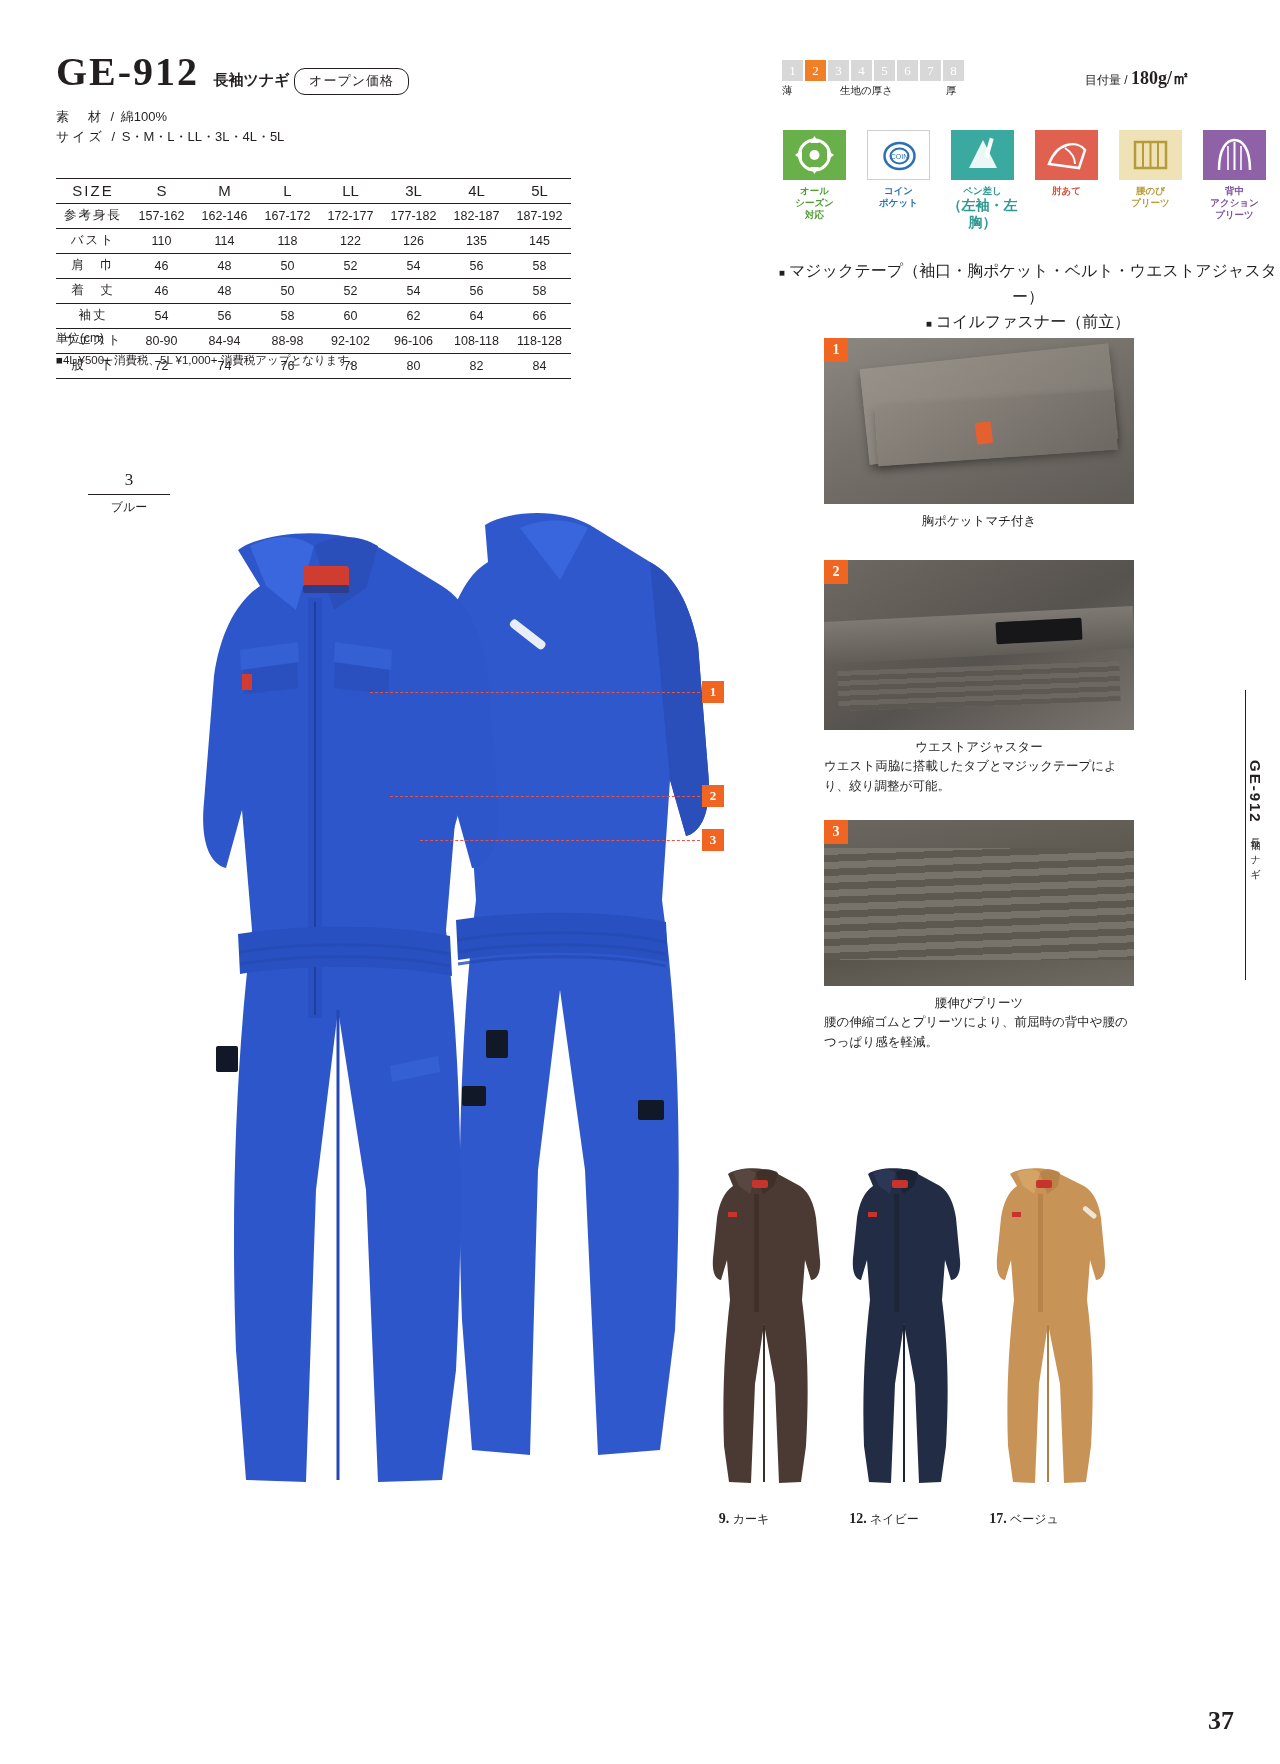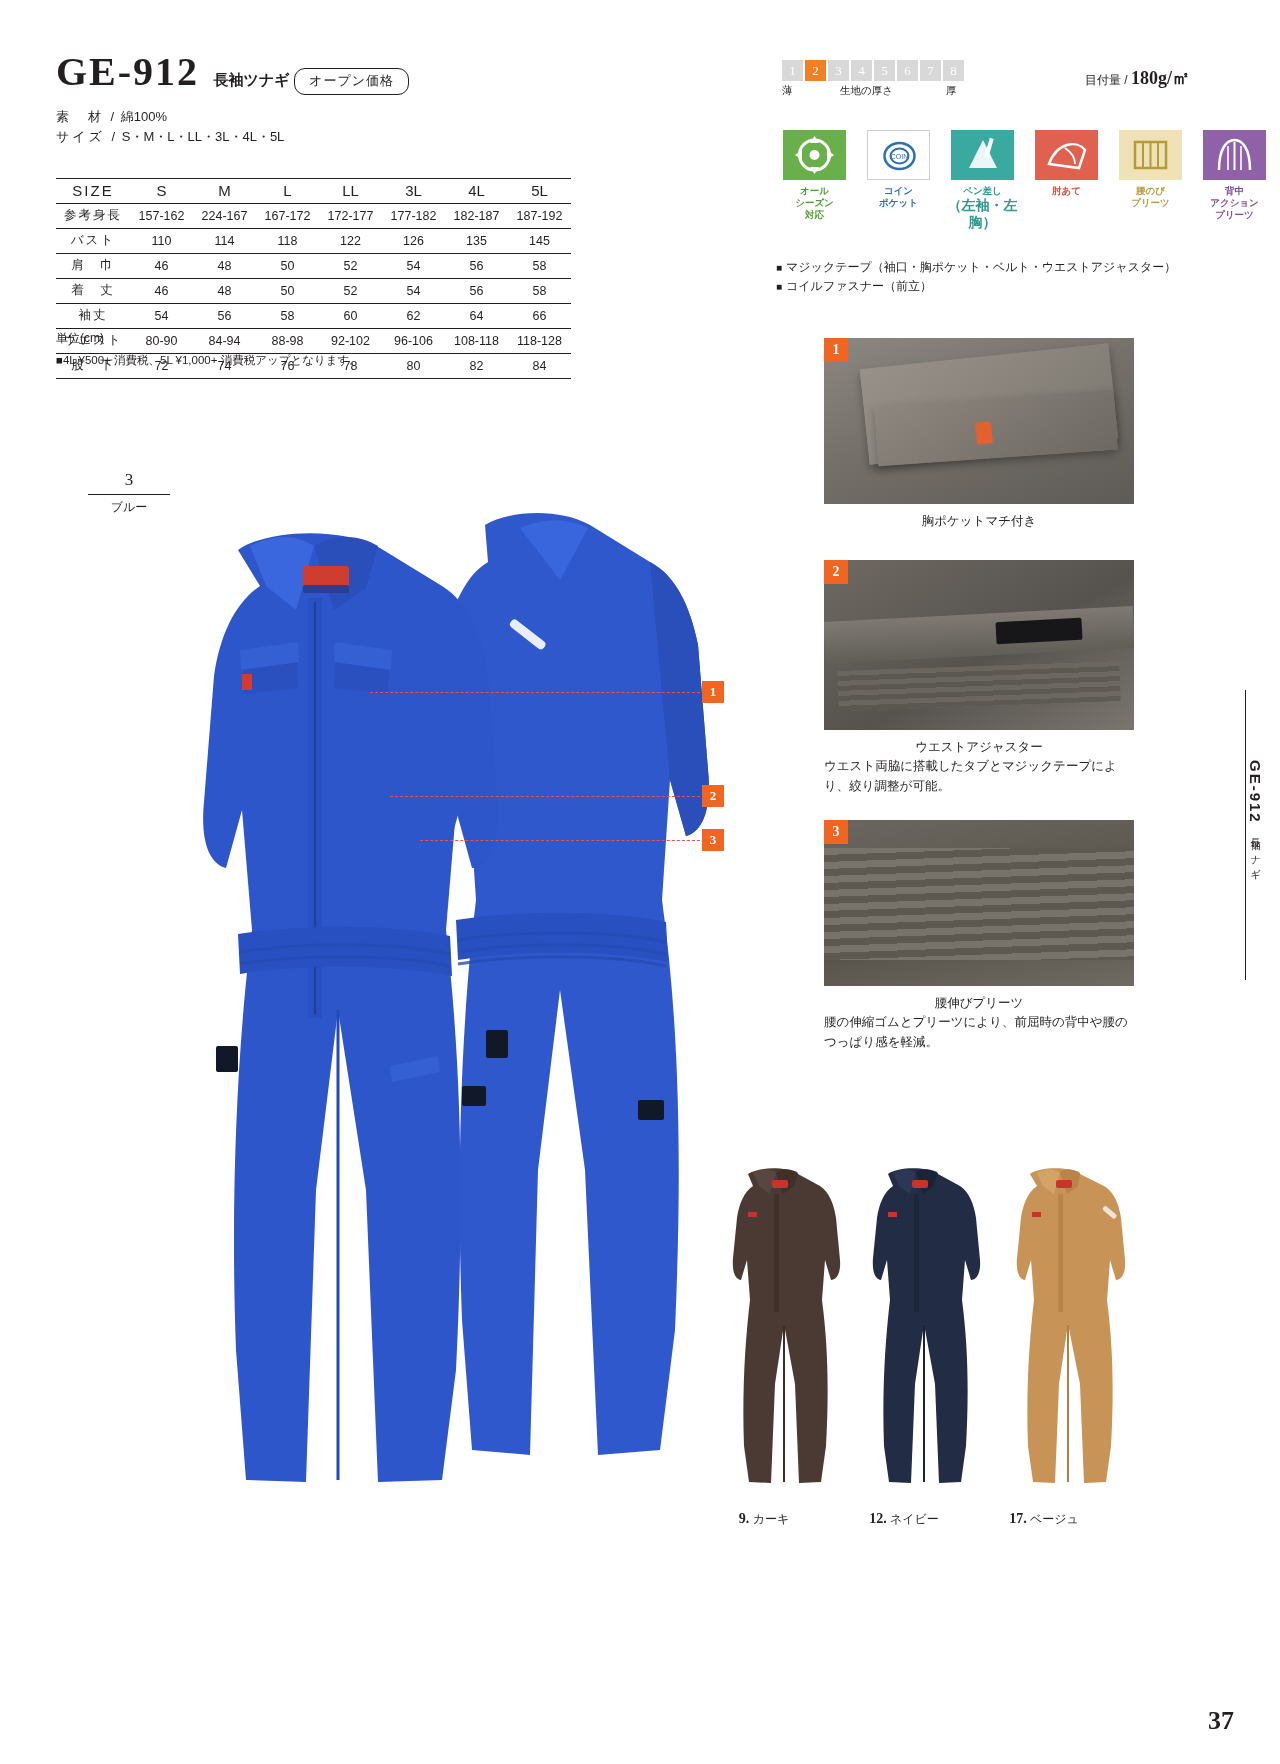--- a/index.html
+++ b/index.html
@@ -87,21 +87,21 @@
   .c-red    { background:#e0614f; }
   .c-cream  { background:#efe2b6; }
   .c-purple { background:#8f62a8; }
   .t-green  { color:#4f9e33; }
   .t-blue   { color:#2d6fb3; }
   .t-teal   { color:#2e9a92; }
   .t-red    { color:#d4523f; }
   .t-olive  { color:#b59b3a; }
   .t-purple { color:#7b51a0; }
 
-  .bullet-list { position:absolute; left:776px; top:258px; font-size:12px; line-height:1.6; }
+  .bullet-list { position:absolute; left:776px; top:258px; font-size:16px; line-height:1.6;text-align:center; }
   .bullet-list div::before {
     content:"■"; color:#231f20; margin-right:4px; font-size:10px;
   }
 
   
   .detail { position:absolute; left:824px; width:310px; }
   .detail .ph { width:310px; position:relative; overflow:hidden; }
   .detail .num {
     position:absolute; left:0; top:0; width:24px; height:24px;
     background:#f16522; color:#fff; font-size:14px; font-weight:bold;
@@ -163,21 +163,21 @@
     position:absolute; border-top:1px dashed #e0554c; height:0;
   }
   .callout-num {
     position:absolute; width:22px; height:22px; background:#f16522;
     color:#fff; font-size:13px; font-weight:bold;
     display:flex; align-items:center; justify-content:center;
     font-family:"Liberation Serif", serif;
   }
 
   
-  .variants { position:absolute; left:732px; top:1160px; width:420px; height:400px;text-decoration:underline; }
+  .variants { position:absolute; left:712px; top:1160px; width:420px; height:400px;text-decoration:underline; }
   .variant { position:absolute; width:120px; top:0; }
   .variant .fig { position:relative; width:120px; height:345px; }
   .variant .lbl {
     margin-top:6px; text-align:center; font-size:12px;
   }
   .variant .lbl b { font-family:"Liberation Serif", serif; font-size:14px; }
 
   
   .side-rule {
     position:absolute; right:34px; top:690px; width:1px; height:290px;
@@ -236,21 +236,21 @@
         <th class="hdr">LL</th>
         <th class="hdr">3L</th>
         <th class="hdr">4L</th>
         <th class="hdr">5L</th>
       </tr>
     </thead>
     <tbody>
       <tr>
         <td>参考身長</td>
         <td>157-162</td>
-        <td>224-167</td>
+        <td>162-146</td>
         <td>167-172</td>
         <td>172-177</td>
         <td>177-182</td>
         <td>182-187</td>
         <td>187-192</td>
       </tr>
       <tr>
         <td>バスト</td>
         <td>110</td>
         <td>114</td>

